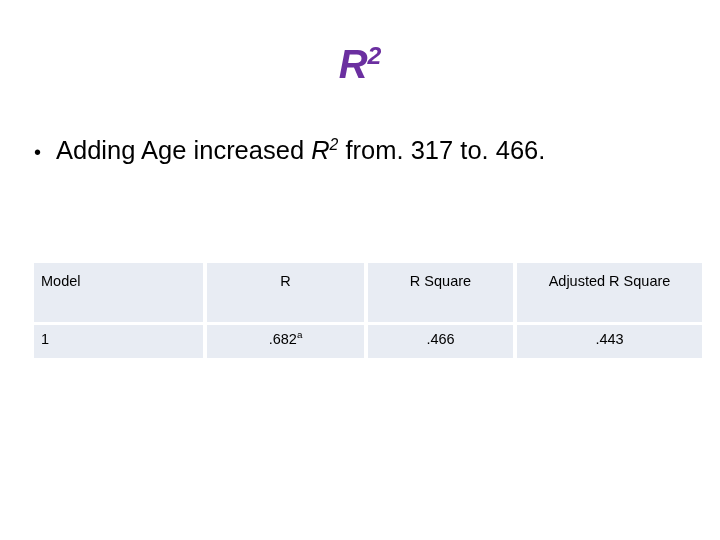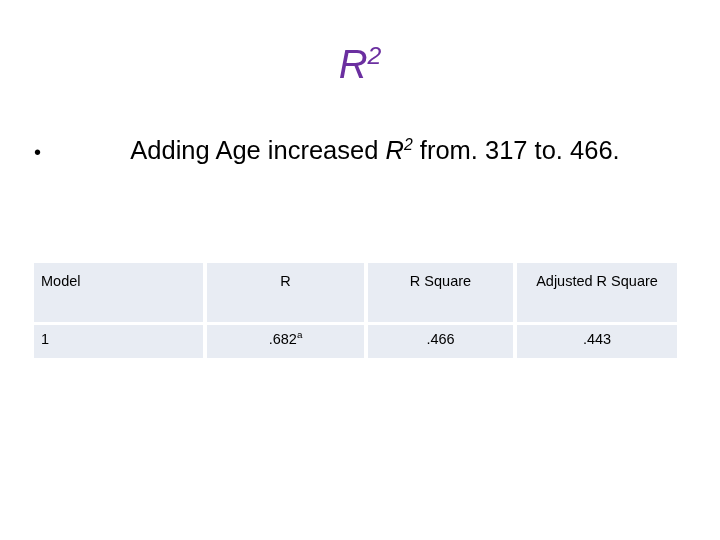--- a/index.html
+++ b/index.html
@@ -24,21 +24,21 @@
 
   
   .slide-title {
     position: absolute;
     top: 40px;
     left: 0;
     width: 720px;
     text-align: center;
     color: #6B2FA0;
     font-family: "Liberation Sans", sans-serif;
-    font-weight: normal;
+    font-weight: bold;
     font-style: italic;
     font-size: 40px;
     line-height: 48px;
     letter-spacing: 0px;
   }
   .slide-title sup {
     font-size: 0.62em;
     vertical-align: super;
     line-height: 0;
   }
@@ -62,21 +62,20 @@
   .bullet-marker {
     width: 22px;
     flex: 0 0 22px;
     font-size: 20px;
     line-height: 34px;
     text-align: left;
     color: #000000;
   }
   .bullet-text {
     flex: 1 1 auto;
-    text-align: center;
   }
   .bullet-text .var {
     font-style: italic;
   }
   .bullet-text .var sup {
     font-size: 0.62em;
     vertical-align: super;
     line-height: 0;
     font-style: italic;
   }
@@ -108,21 +107,21 @@
     height: 50px;
     padding-top: 9px;
   }
   .spss-table tr.data-row td {
     height: 28px;
     padding-top: 5px;
   }
   .col-model { width: 162px; }
   .col-r { width: 157px; }
   .col-rsq { width: 145px; }
-  .col-adj { width: 160px; }
+  .col-adj { width: 185px; }
 
   .cell-left {
     text-align: left;
     padding-left: 7px !important;
   }
   .cell-center {
     text-align: center;
   }
   .cell-center .wrap-inner {
     display: block;

